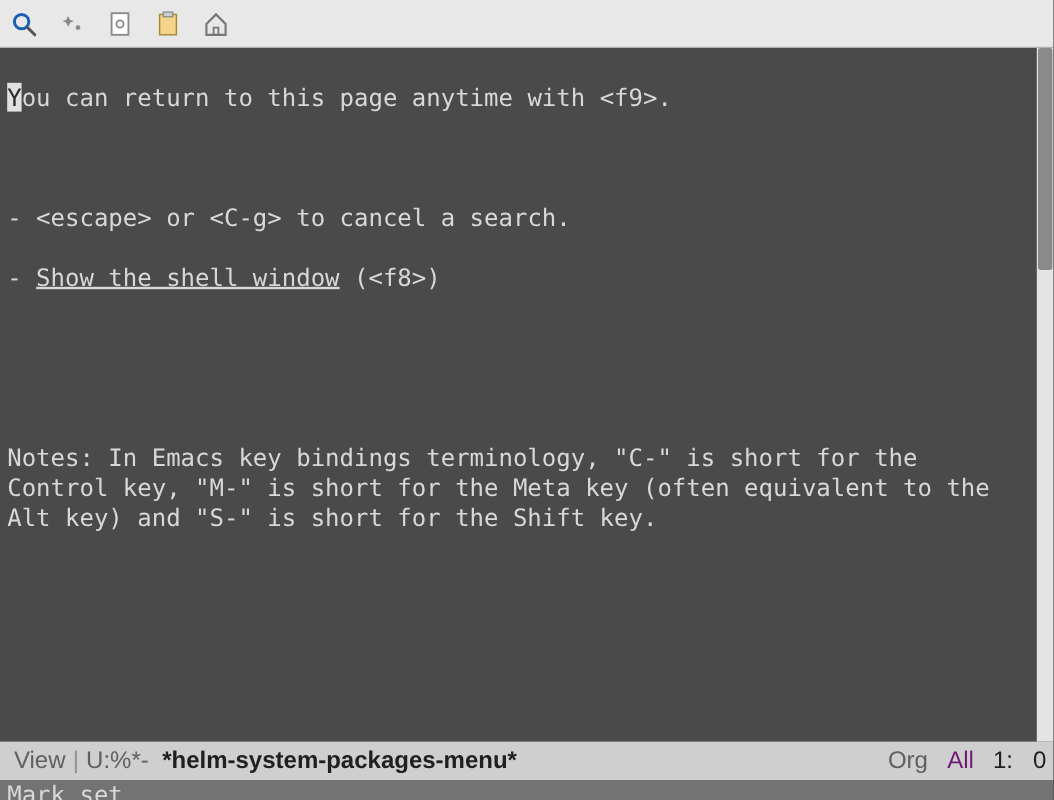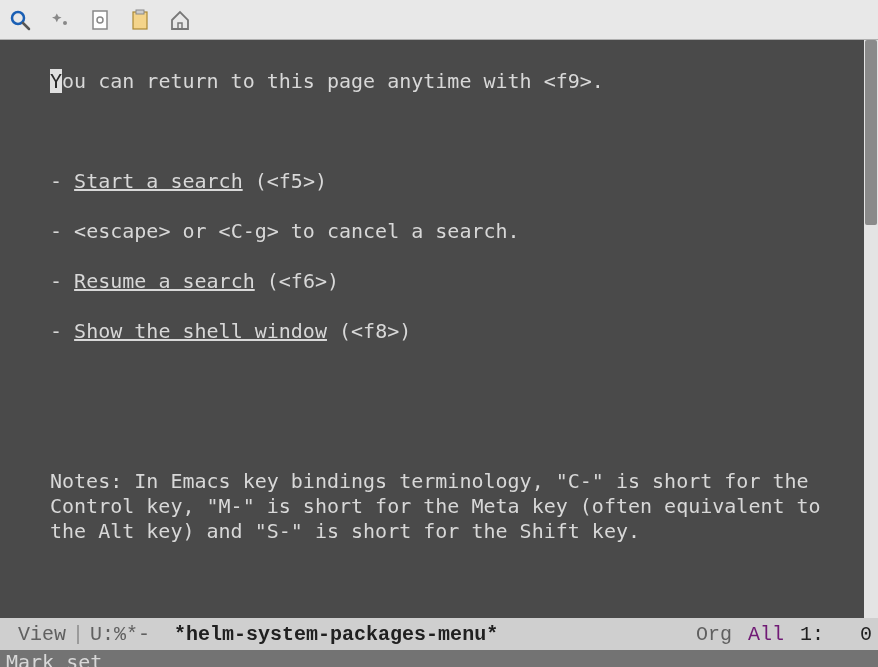--- a/index.html
+++ b/index.html
@@ -64,21 +64,21 @@
     height: 185px;
     background: #8a8a8a;
     border-radius: 2px;
   }
   .modeline {
     height: 25px;
     background: #cfcfcf;
     color: #303030;
     font-size: 20px;
     line-height: 25px;
-    font-family: Liberation Mono, monospace;
+    font-family: Liberation Sans, sans-serif;
     display: flex;
     align-items: center;
     padding: 16px 6px;
     white-space: pre;
   }
   .modeline .ml-left { color: #606060; }
   .modeline .ml-sep { color: #909090; margin: 0 6px; }
   .modeline .ml-buf { font-weight: bold; color: #202020; text-align: center; }
   .modeline .ml-right { margin-left: auto; display:flex; align-items:center;}
   .modeline .ml-mode { color:#606060; margin-right: 16px;}
@@ -86,21 +86,21 @@
   .modeline .ml-line { color:#202020; }
   .minibuffer {
     height: 36px;
     background: #737373;
     color: #d8d8d8;
     font-size: 20px;
     line-height: 24px;
     padding: 0 6px;
     font-family: "DejaVu Sans Mono", "Liberation Mono", monospace;
   }
-  .line { display:block;margin-left:44px; }
+  .line { display:block; }
 </style>
 </head>
 <body>
 
 <div class="toolbar">
   <div class="tool-btn">
     <svg width="22" height="22" viewBox="0 0 22 22">
         <circle cx="9" cy="9" r="6" fill="none" stroke="#1a5fb4" stroke-width="2.5"></circle>
         <line x1="14" y1="14" x2="20" y2="20" stroke="#555" stroke-width="2.5" stroke-linecap="round"></line>
       </svg>
@@ -128,23 +128,21 @@
         <path d="M3 11 L11 3 L19 11 L19 20 L3 20 Z" fill="none" stroke="#777" stroke-width="1.8"></path>
         <rect x="9" y="14" width="4" height="6" fill="none" stroke="#777" stroke-width="1.5"></rect>
       </svg>
   </div>
 </div>
 
 <div class="editor-wrap">
   <div class="editor">
 <span class="line"><span class="cursor-char">Y</span><span>ou can return to this page anytime with &lt;f9&gt;.</span></span>
 <span class="line">&nbsp;</span>
-<span class="line"><span class="bullet">- </span><span class="link">Start a search</span><span> (&lt;f5&gt;)</span></span>
 <span class="line"><span class="bullet">- </span><span>&lt;escape&gt; or &lt;C-g&gt; to cancel a search.</span></span>
-<span class="line"><span class="bullet">- </span><span class="link">Resume a search</span><span> (&lt;f6&gt;)</span></span>
 <span class="line"><span class="bullet">- </span><span class="link">Show the shell window</span><span> (&lt;f8&gt;)</span></span>
 <span class="line">&nbsp;</span>
 <span class="line">&nbsp;</span>
 <span class="line">Notes: In Emacs key bindings terminology, "C-" is short for the Control key, "M-" is short for the Meta key (often equivalent to the Alt key) and "S-" is short for the Shift key.</span>
 
 
 
 
 
   </div>

